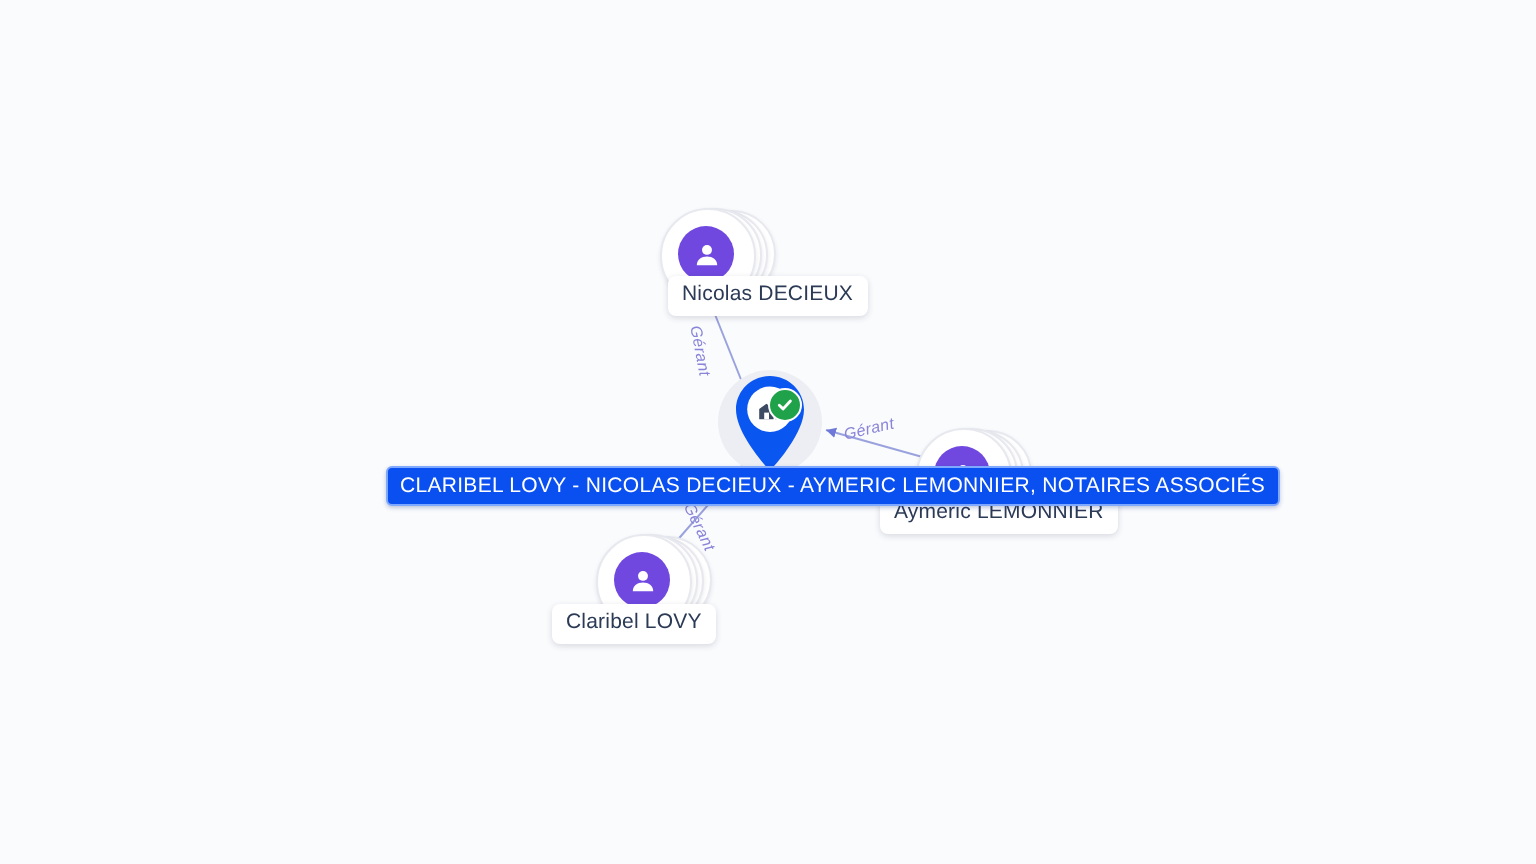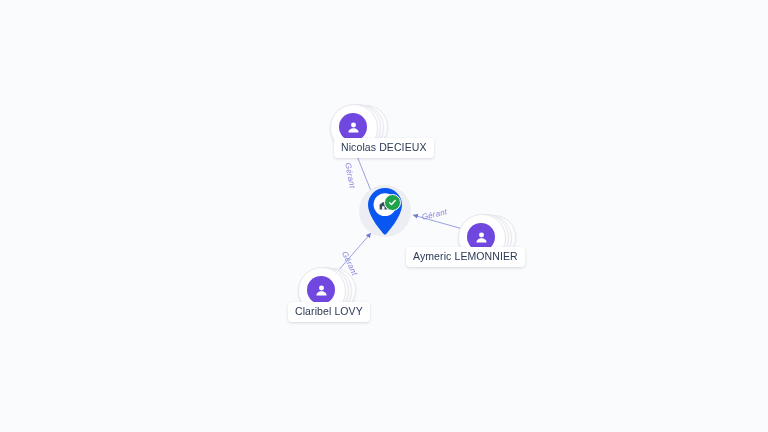--- a/index.html
+++ b/index.html
@@ -158,22 +158,22 @@
     transform: rotate(64deg);
     transform-origin: left top;
   }
 
   
   #node-decieux   { left: 330px; top: 104px; }
   #node-lemonnier { left: 458px; top: 214px; }
   #node-lovy      { left: 298px; top: 267px; }
 
   #label-decieux   { left: 310px; top: 138px; margin-left: 24px; }
-  #label-lemonnier { left: 406px; top: 247px; }
-  #label-lovy      { left: 288px; top: 302px; text-align: right; }
+  #label-lemonnier { left: 440px; top: 247px; }
+  #label-lovy      { left: 276px; top: 302px; text-align: right; }
 </style>
 </head>
 <body>
 
 <div id="graph-canvas">
 
   <svg id="edges-layer" viewBox="0 0 768 432" width="768" height="432">
     <defs>
       <marker id="arrow-in" markerWidth="7" markerHeight="7" refX="5" refY="2.6" orient="auto" markerUnits="userSpaceOnUse">
         <path d="M0,0 L5,2.6 L0,5.2 z" fill="#6f79d8"></path>
@@ -248,14 +248,15 @@
         <rect x="19.1" y="20.3" width="2.4" height="3.3" fill="#ffffff"></rect>
       </g>
     </svg>
     <div class="badge-check">
       <svg width="9" height="9" viewBox="0 0 12 12" aria-hidden="true">
         <path d="M2.2 6.2 L4.7 8.6 L9.6 3.4" fill="none" stroke="#ffffff" stroke-width="1.9" stroke-linecap="round" stroke-linejoin="round"></path>
       </svg>
     </div>
   </div>
 
+  <div id="selected-label">CLARIBEL LOVY - NICOLAS DECIEUX - AYMERIC LEMONNIER, NOTAIRES ASSOCIÉS</div>
 
 </div>
 
 </body></html>

